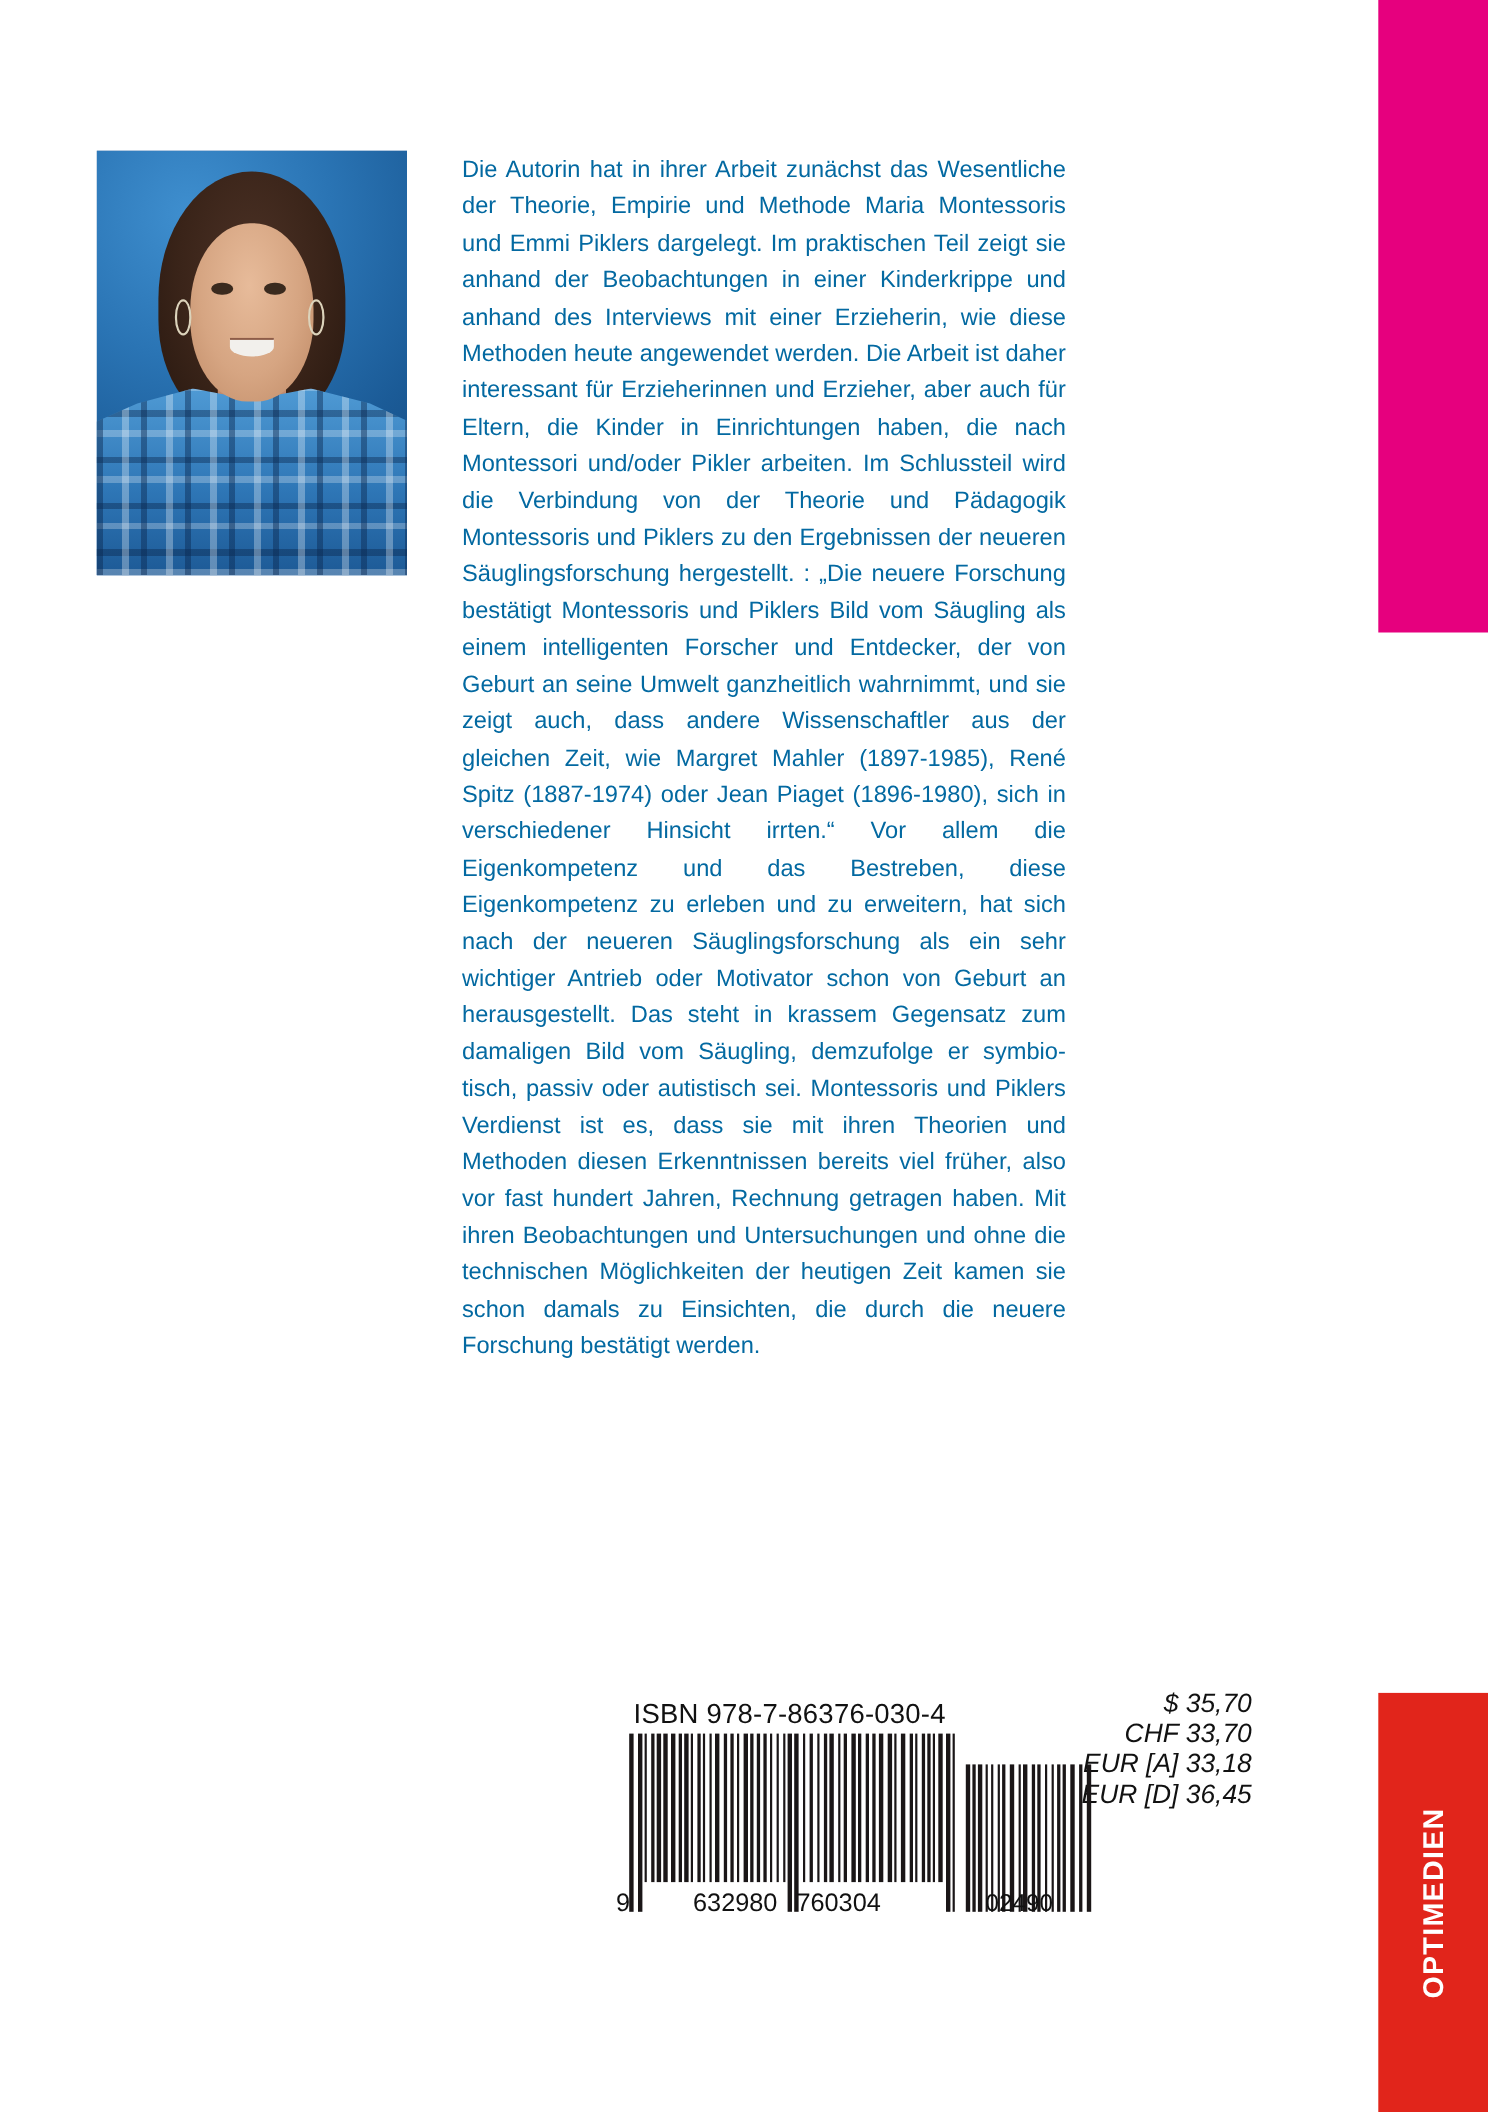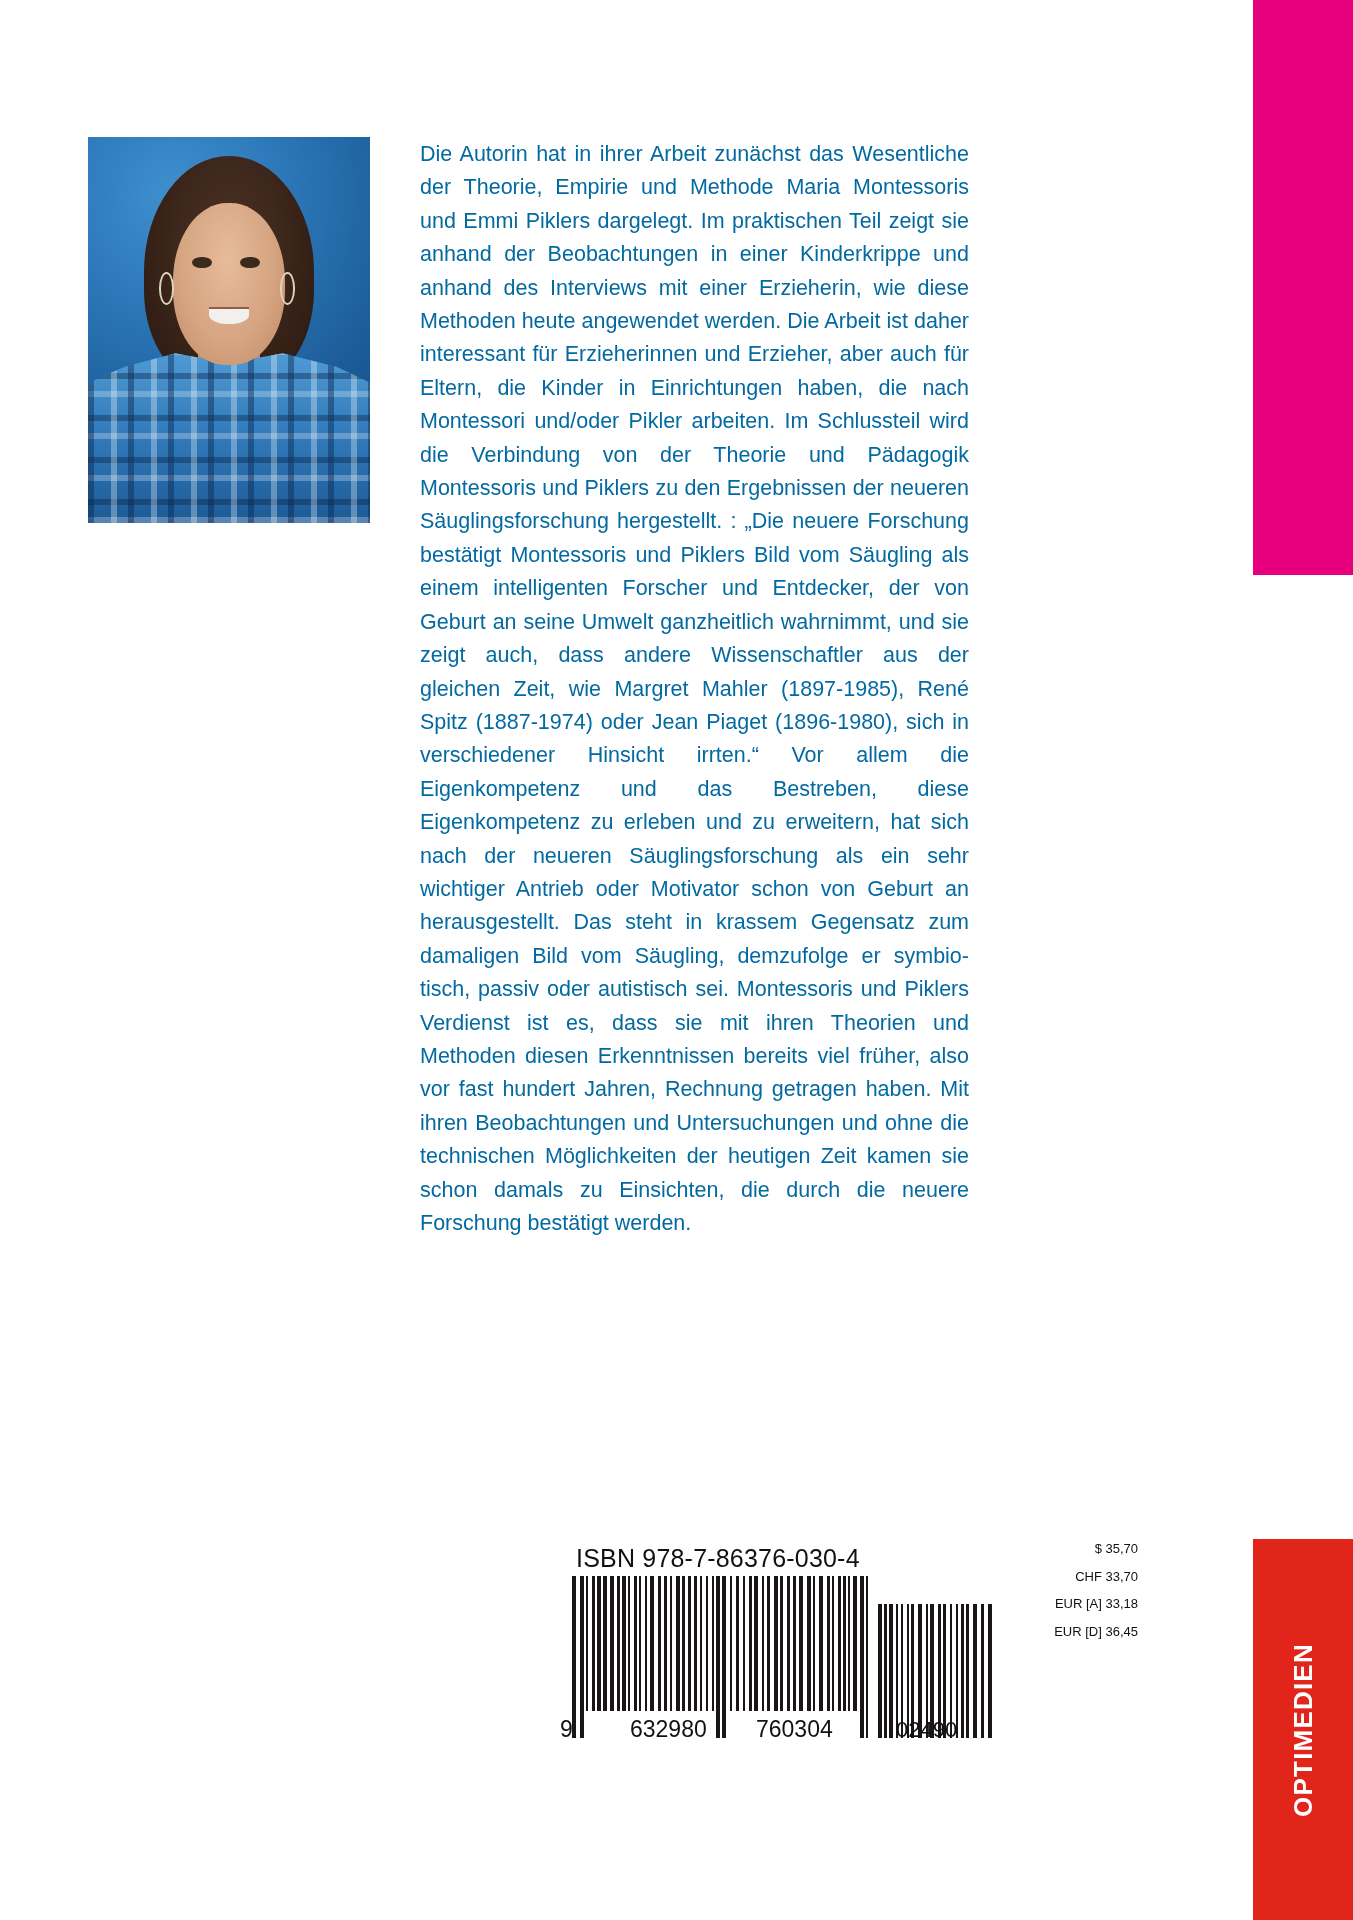--- a/index.html
+++ b/index.html
@@ -155,23 +155,24 @@
     position: absolute;
     left: 16px; top: 4px;
     font-size: 25px;
     letter-spacing: .2px;
     color: #111;
   }
   .price-list {
     position: absolute;
     right: 122px; top: -5px;
     text-align: right;
-    font-size: 13px;
+    font-size: 24px;
     line-height: 27.5px;
     color: #111;
+    font-style: italic;
   }
   .ean-main {
     position: absolute;
     left: 12px; top: 36px;
     width: 300px; height: 164px;
   }
   .ean-add {
     position: absolute;
     left: 318px; top: 64px;
     width: 116px; height: 136px;
@@ -181,21 +182,21 @@
   .ean-digits {
     position: absolute;
     left: 0; bottom: -3px;
     width: 100%;
     font-size: 23px;
     color: #111;
   }
   .ean-digits span { position: absolute; bottom: 0; }
   .d-lead  { left: -12px; }
   .d-g1    { left: 58px; }
-  .d-g2    { left: 184px; margin-top: 28px; }
+  .d-g2    { left: 152px; margin-top: 28px; }
   .d-add   { left: 18px; font-size: 22px; }
 </style>
 </head>
 <body>
 
 <div class="cover">
 
   <div class="strip-magenta"></div>
 
   <div class="strip-red">

